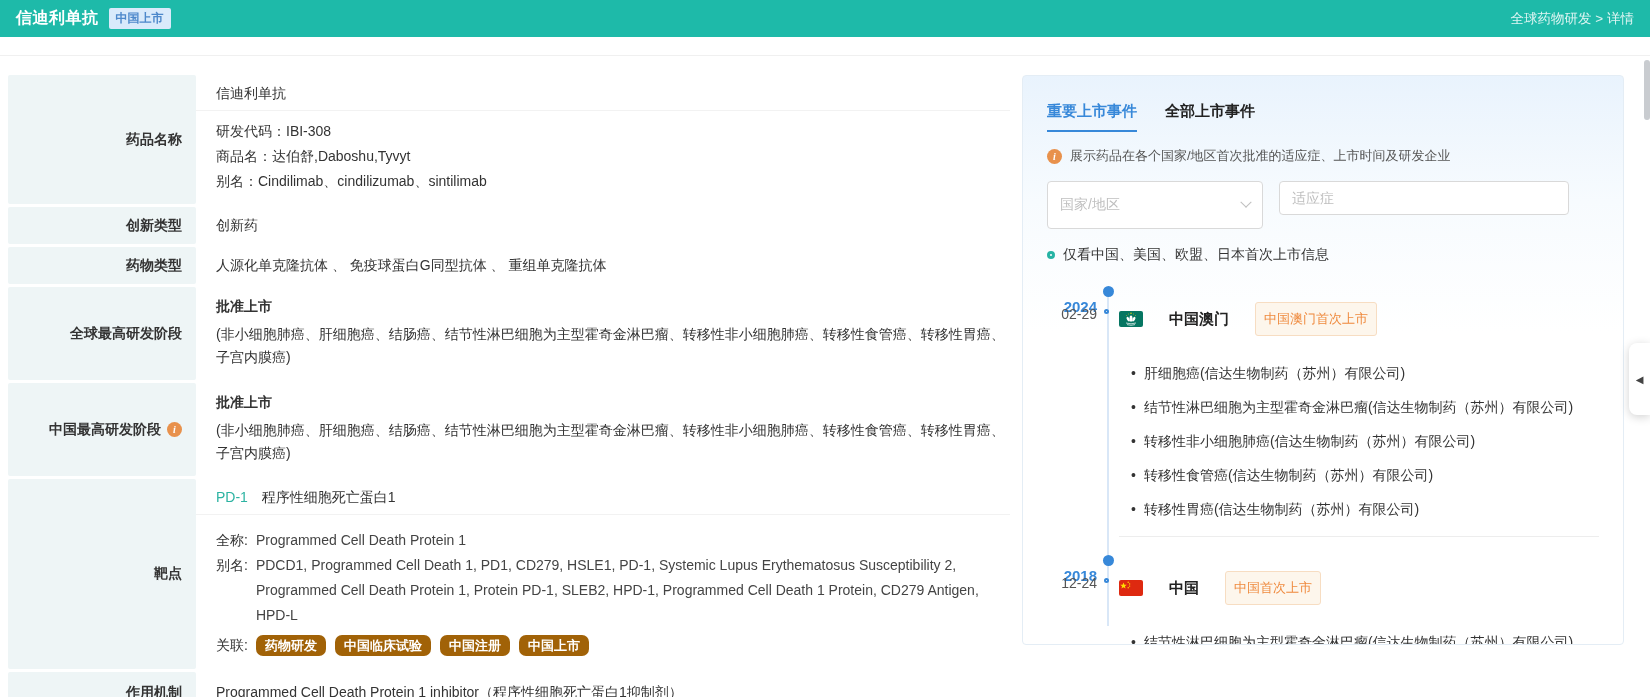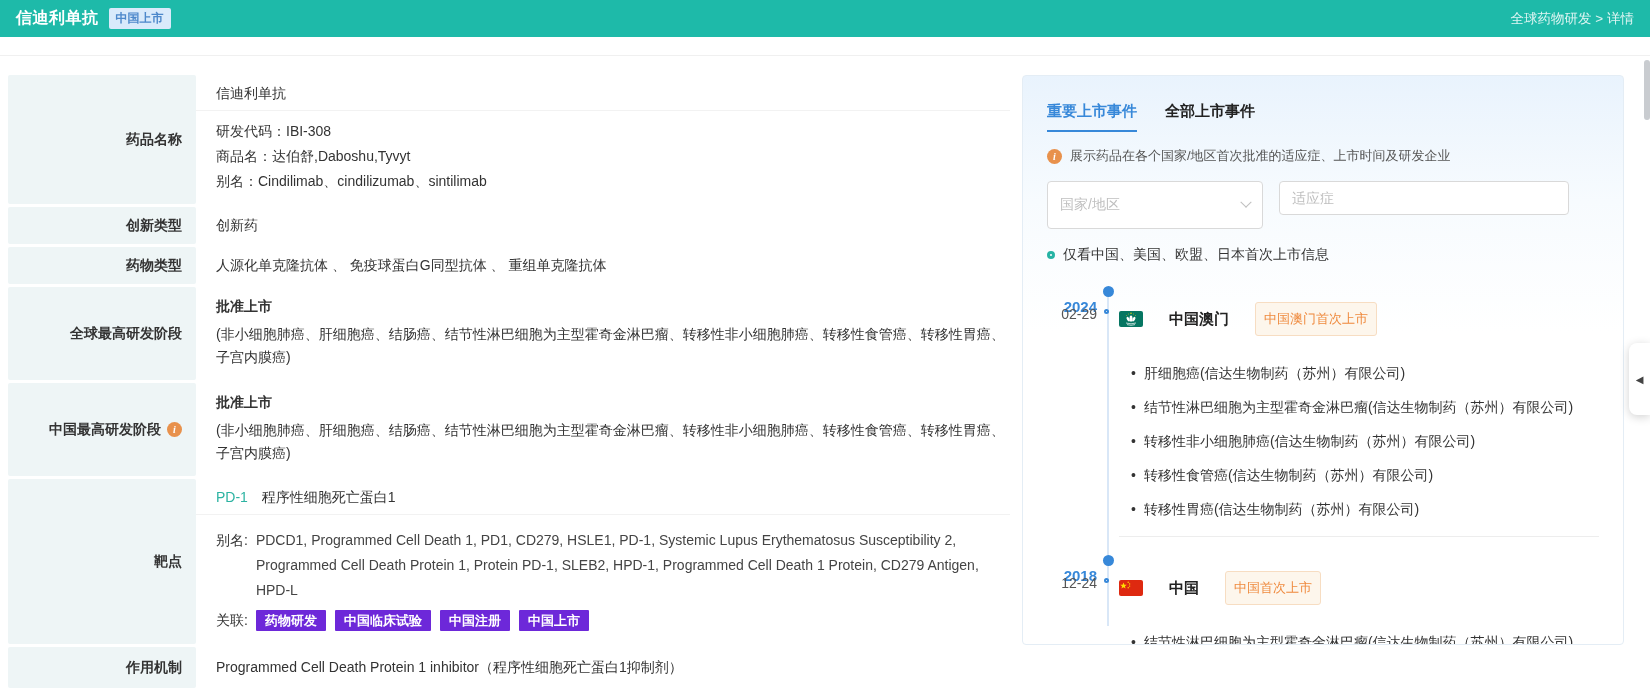--- a/index.html
+++ b/index.html
@@ -30,22 +30,22 @@
   .stage-name { font-weight:bold; margin-bottom:7px; }
   .stage-ind { line-height:23px; width:800px; }
   .r-target .sub2 { padding:13px 0 13px 20px; }
   .kv { display:flex; line-height:25px; }
   .kv .k { flex-shrink:0; margin-right:8px; color:#333; }
   .kv .v { color:#444; }
   .pd1-link { color:#2cb3a2; margin-right:10px; }
   .rel-row { display:flex; align-items:center; margin-top:7px; }
   .rel-row .k { margin-right:8px; }
   .tags { display:flex; gap:9px; }
-  .tag { background:#6d28d9; color:#fff; font-size:13px; font-weight:600;
-         padding:4px 9px; border-radius:1px; line-height:1; cursor:pointer; }
+  .tag { background:#a16207; color:#fff; font-size:13px; font-weight:600;
+         padding:4px 9px; border-radius:7px; line-height:1; cursor:pointer; }
   .r-mech { }
   .r-mech .tval { line-height:41px; padding-left:20px; }
   .r-mech { height:41px; }
   .info-icon { width:15px; height:15px; border-radius:50%; background:#e8914c; color:#fff;
                display:inline-flex; align-items:center; justify-content:center;
                font-size:10px; font-weight:bold; font-style:italic;
                font-family:"Liberation Serif", serif; }
 
   
   .events-card { position:absolute; left:1022px; top:75px; width:602px; height:570px;
@@ -156,20 +156,24 @@
 
     <div class="trow r-target">
       <div class="tlabel">靶点</div>
       <div class="tval">
         <div class="sub1">
           <span class="pd1-link">PD-1</span>
           <span>程序性细胞死亡蛋白1</span>
         </div>
         <div class="sub2">
           <div class="kv">
+            <span class="k">全称:</span>
+            <span class="v">Programmed Cell Death Protein 1</span>
+          </div>
+          <div class="kv">
             <span class="k">别名:</span>
             <span class="v">
               <div>PDCD1, Programmed Cell Death 1, PD1, CD279, HSLE1, PD-1, Systemic Lupus Erythematosus Susceptibility 2,</div>
               <div>Programmed Cell Death Protein 1, Protein PD-1, SLEB2, HPD-1, Programmed Cell Death 1 Protein, CD279 Antigen, HPD-L</div>
             </span>
           </div>
           <div class="rel-row">
             <span class="k">关联:</span>
             <span class="tags">
               <span class="tag">药物研发</span>

